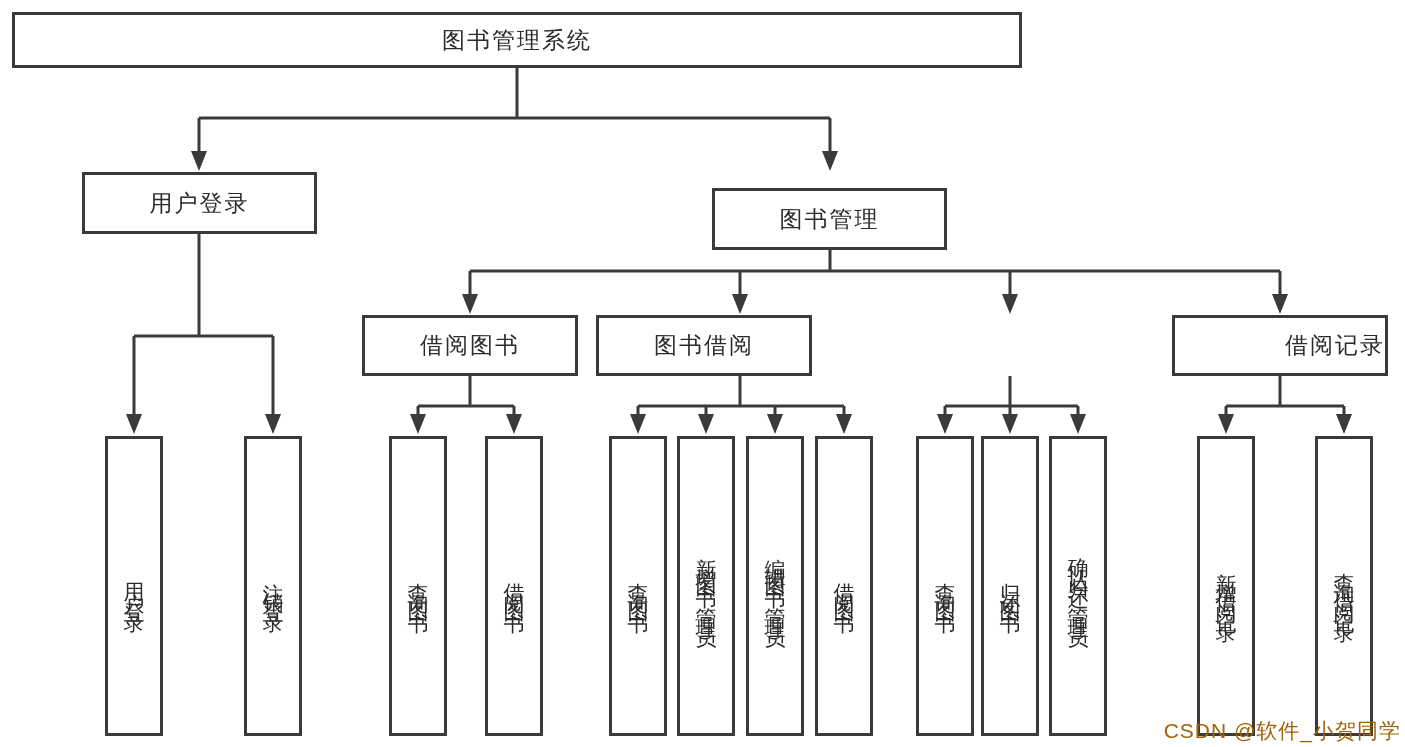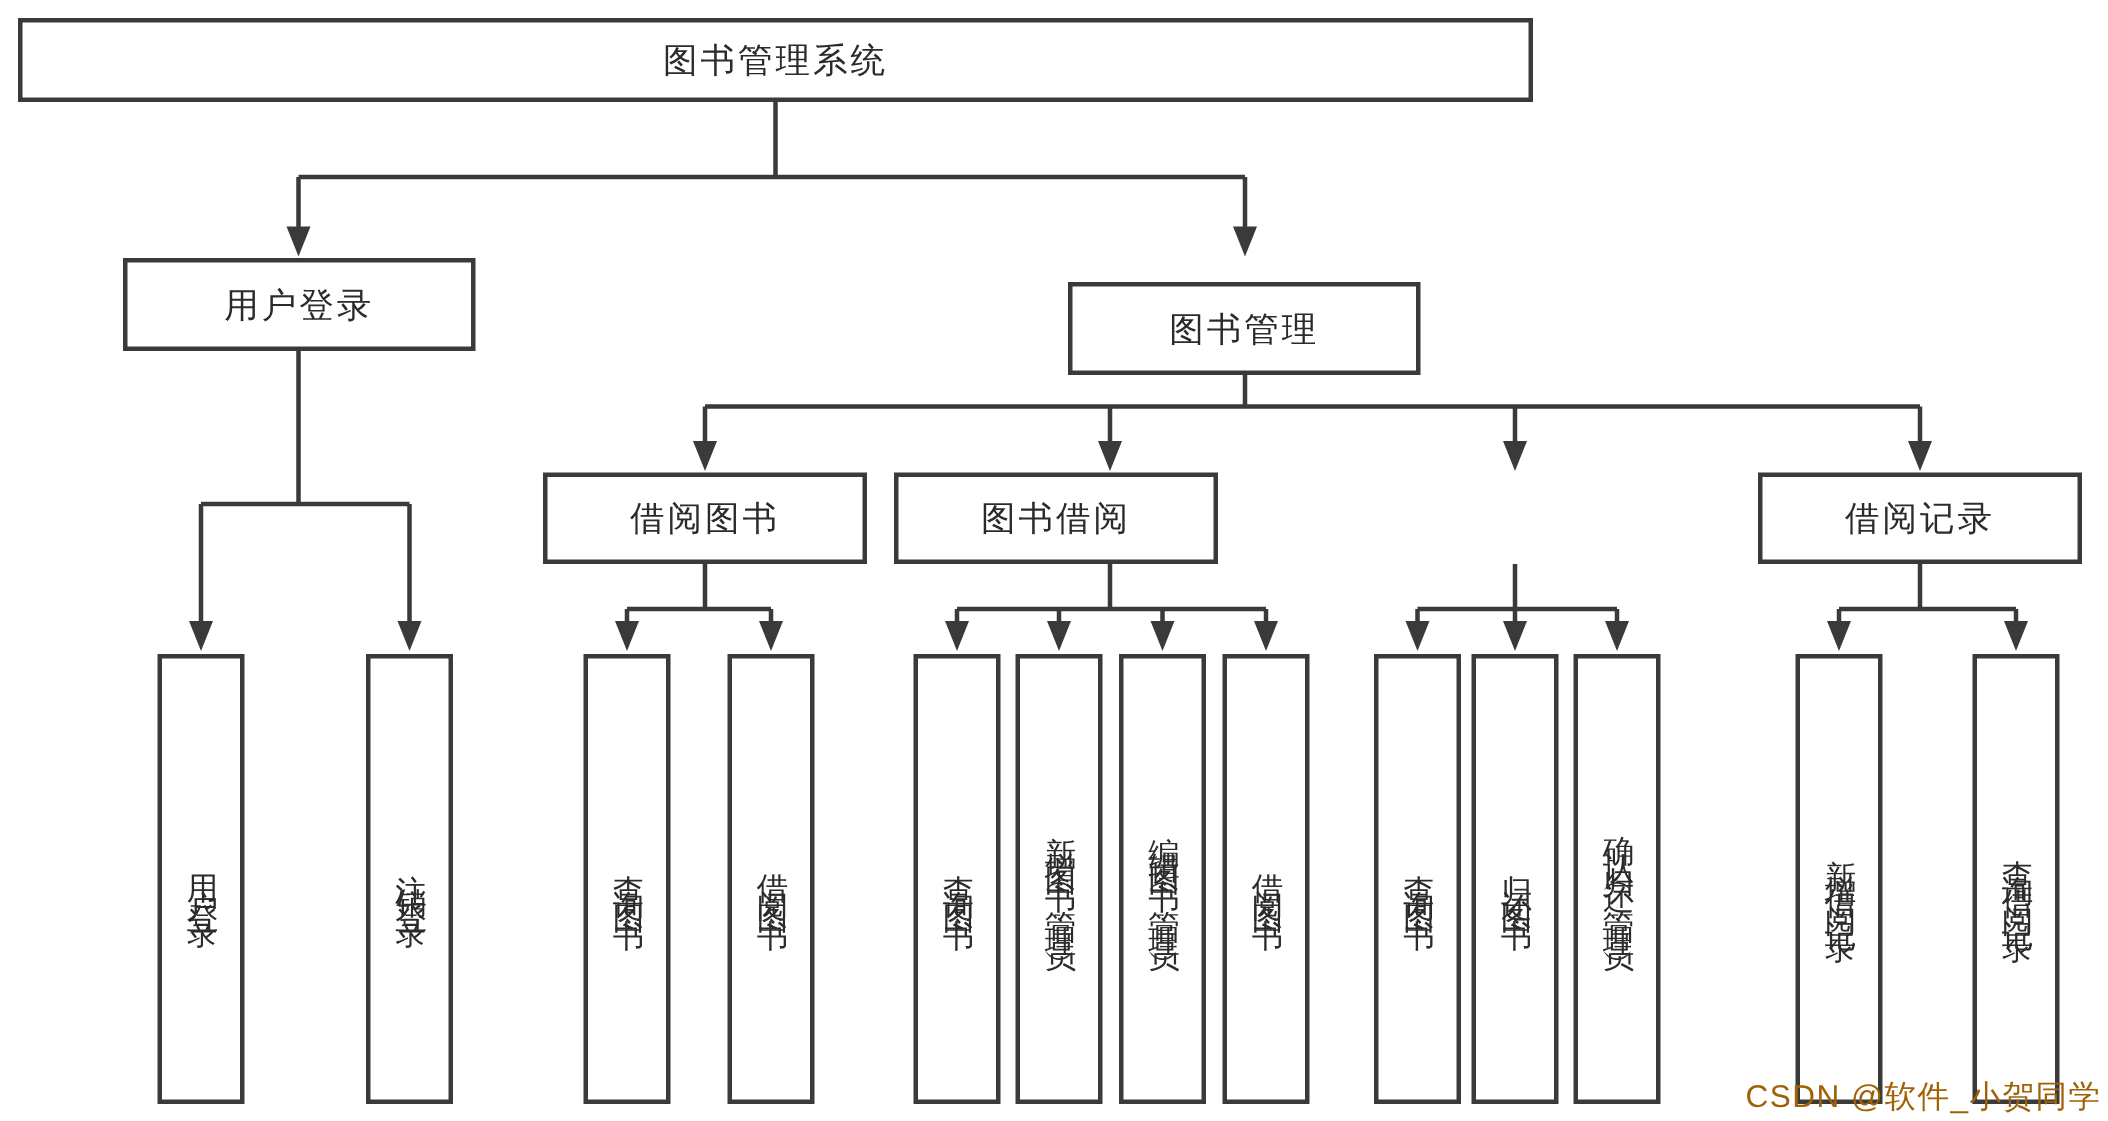--- a/index.html
+++ b/index.html
@@ -20,21 +20,21 @@
     writing-mode:vertical-rl;font-size:21px;letter-spacing:10px;
     white-space:nowrap;color:#2b2b2b;
   }
   
   #box-root    {left:12px;  top:12px;  width:1010px;height:56px;}
   #box-login   {left:82px;  top:172px; width:235px; height:62px;}
   #box-mgmt    {left:712px; top:172px; width:235px; height:62px;margin-top:16px;}
   #box-newbook {left:362px; top:315px; width:216px; height:61px;}
   #box-borrow  {left:596px; top:315px; width:216px; height:61px;}
   #box-current {left:902px; top:315px; width:216px; height:61px;}
-  #box-records {left:1172px;top:315px; width:216px; height:61px;}
+  #box-records {left:1172px;top:315px; width:216px; height:61px;justify-content:flex-end;}
   
   .vbox{top:436px;height:300px;width:58px;}
   #leaf-login      {left:105px;}
   #leaf-logout     {left:244px;}
   #leaf-nb-query   {left:389px;}
   #leaf-nb-borrow  {left:485px;}
   #leaf-bb-query   {left:609px;}
   #leaf-bb-add     {left:677px;}
   #leaf-bb-edit    {left:746px;}
   #leaf-bb-borrow  {left:815px;}

